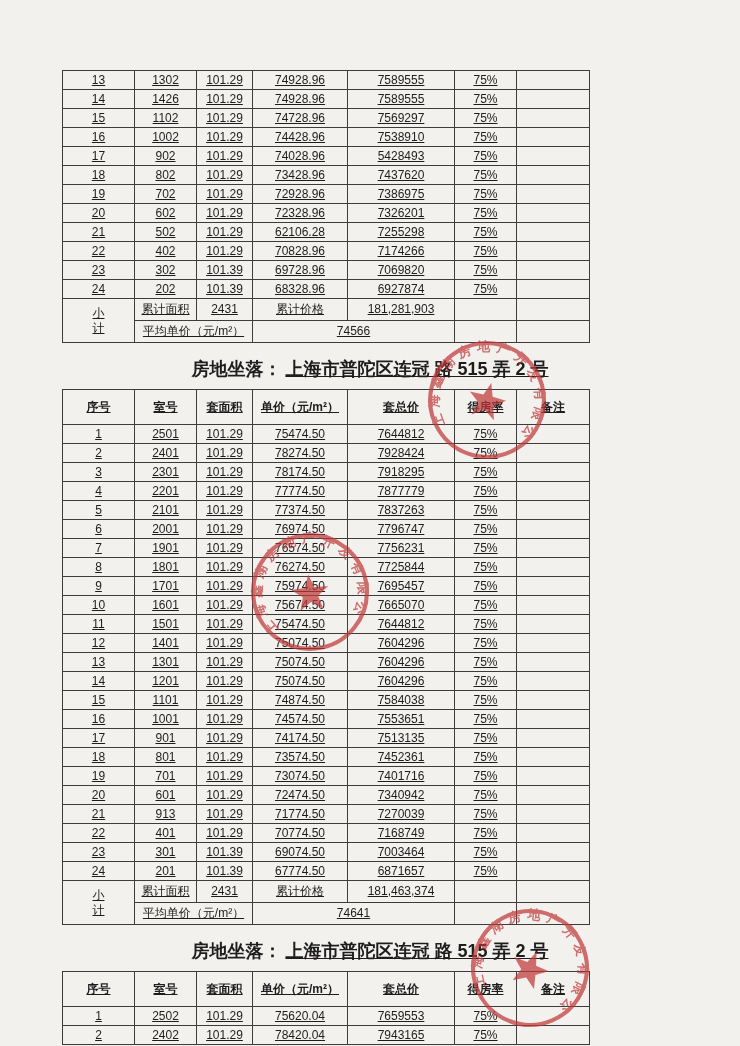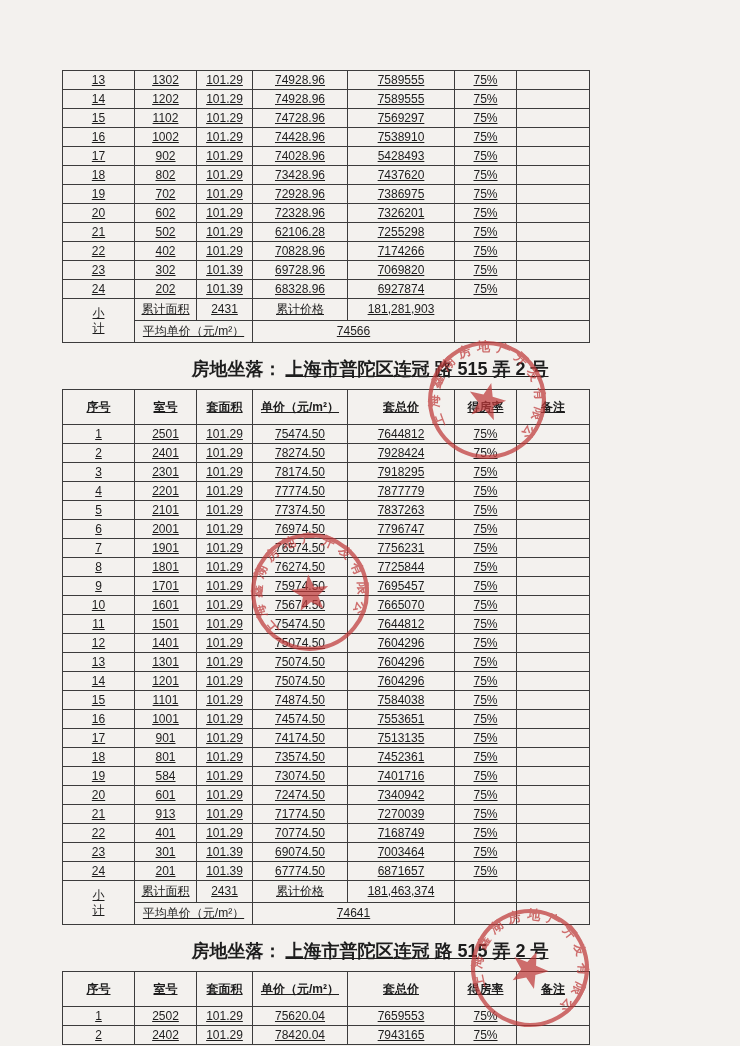--- a/index.html
+++ b/index.html
@@ -84,21 +84,21 @@
           <td>13</td>
           <td>1302</td>
           <td>101.29</td>
           <td>74928.96</td>
           <td>7589555</td>
           <td>75%</td>
           <td></td>
         </tr>
         <tr>
           <td>14</td>
-          <td>1202</td>
+          <td>1426</td>
           <td>101.29</td>
           <td>74928.96</td>
           <td>7589555</td>
           <td>75%</td>
           <td></td>
         </tr>
         <tr>
           <td>15</td>
           <td>1102</td>
           <td>101.29</td>
@@ -392,21 +392,21 @@
           <td>18</td>
           <td>801</td>
           <td>101.29</td>
           <td>73574.50</td>
           <td>7452361</td>
           <td>75%</td>
           <td></td>
         </tr>
         <tr>
           <td>19</td>
-          <td>584</td>
+          <td>701</td>
           <td>101.29</td>
           <td>73074.50</td>
           <td>7401716</td>
           <td>75%</td>
           <td></td>
         </tr>
         <tr>
           <td>20</td>
           <td>601</td>
           <td>101.29</td>

